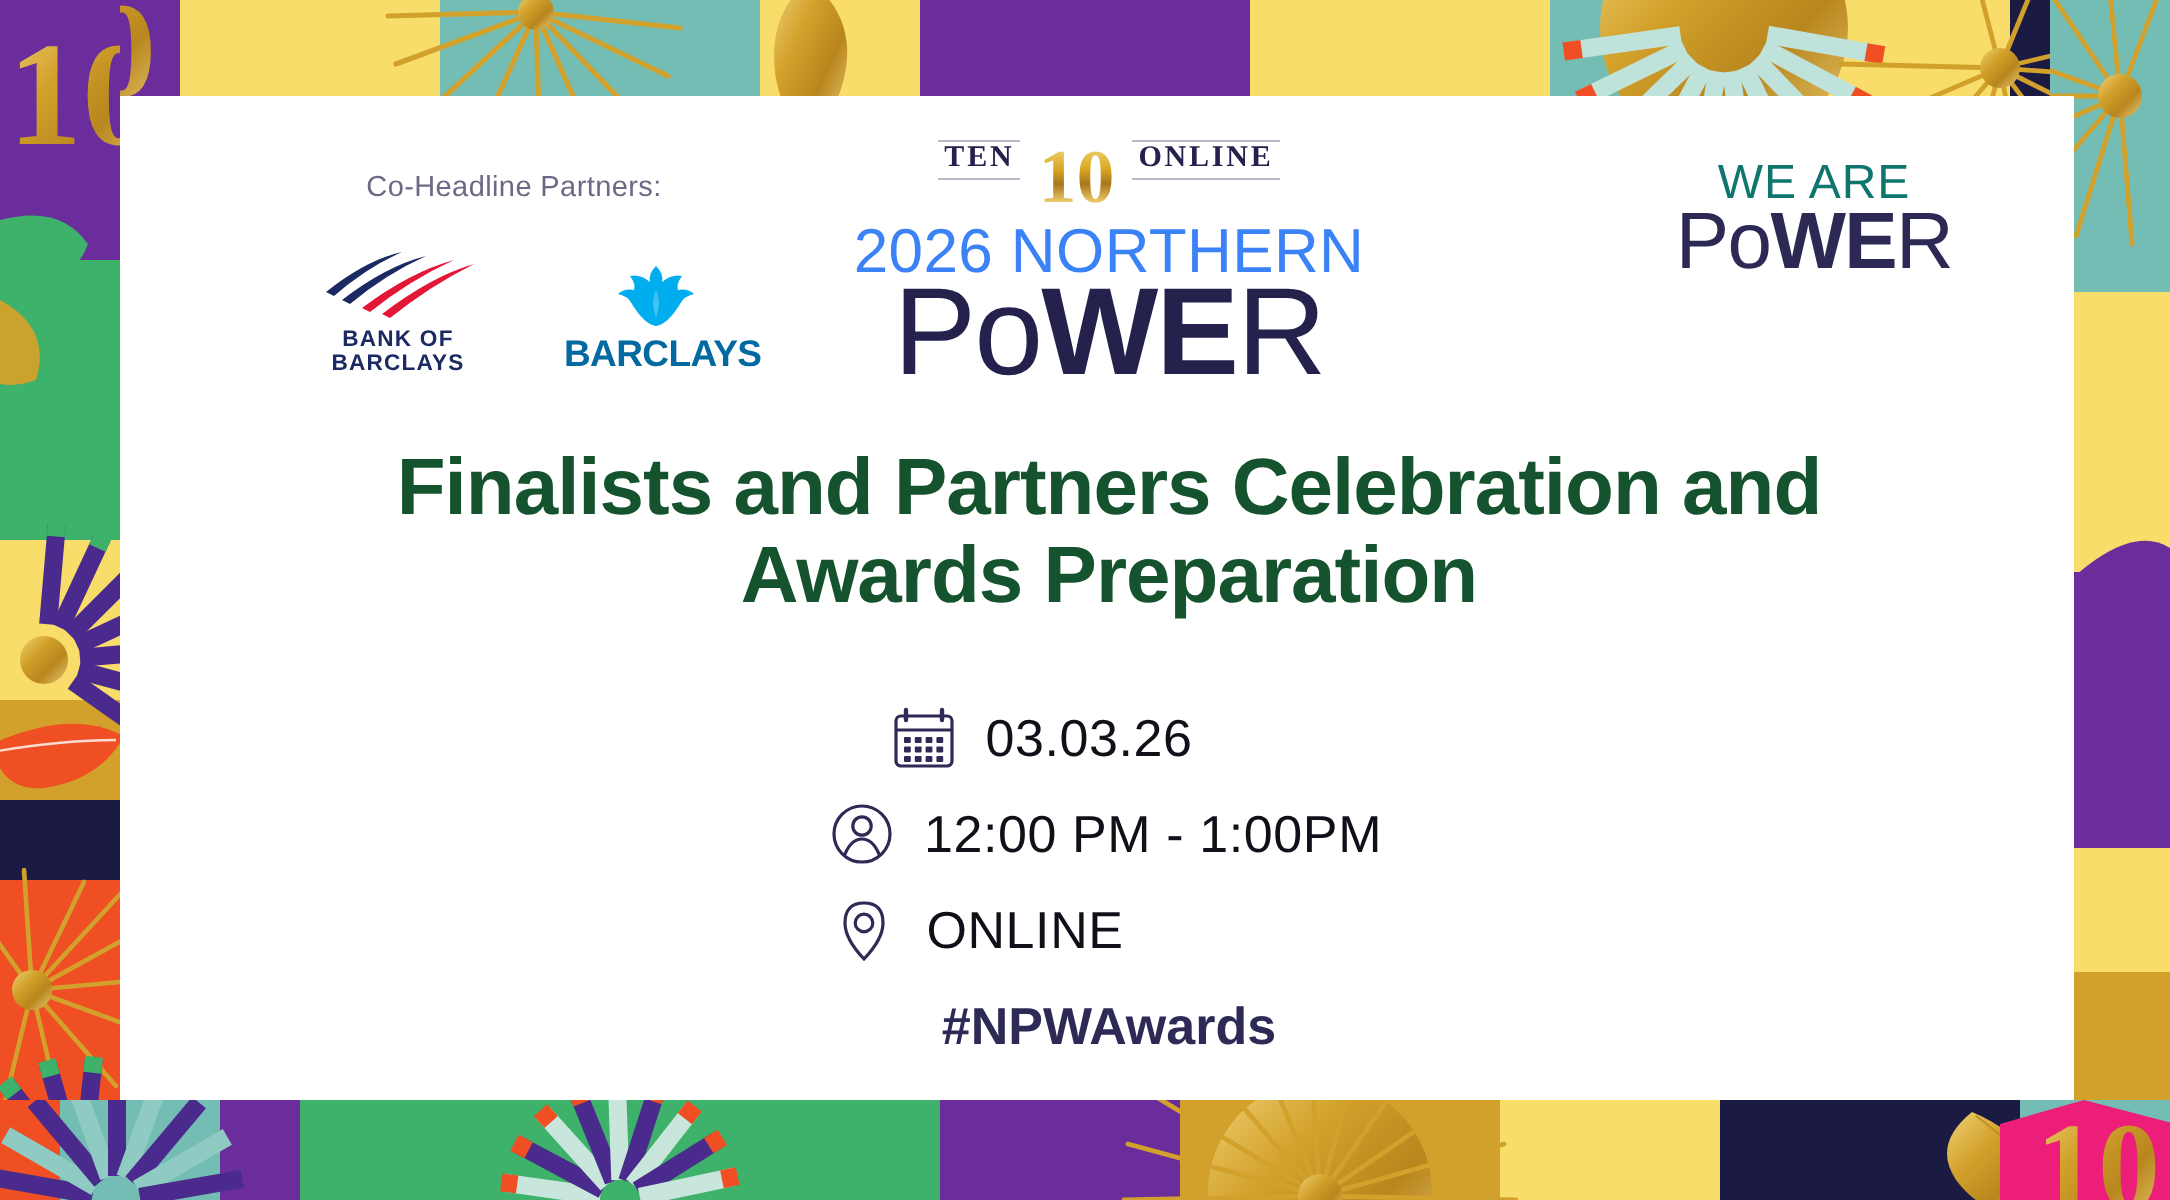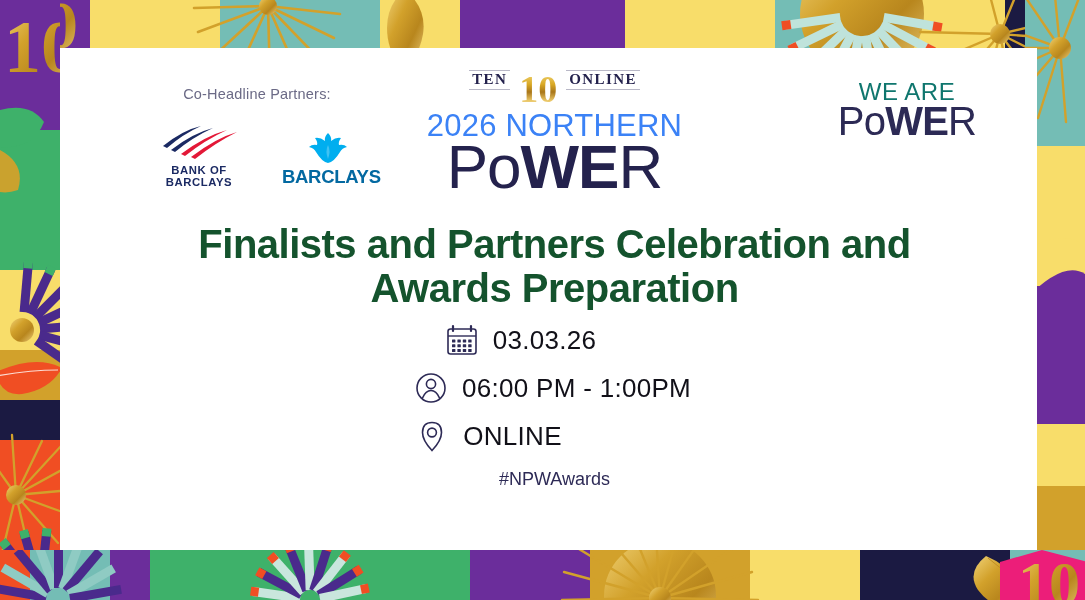--- a/index.html
+++ b/index.html
@@ -106,39 +106,40 @@
 
   
   .headline {
     margin: 24px auto 0; width: 720px; text-align: center;
     font-size: 40px; font-weight: bold; color: #14532d;
     line-height: 1.1; letter-spacing: -.5px;
     font-family: "Liberation Sans", sans-serif;
   }
 
   
-  .details { margin-top: 13px; }
+  .details { margin-top: 42px; }
   .drow {
     display: flex; align-items: center; justify-content: center;
     gap: 14px; margin-bottom: 14px;
   }
   .drow .icon { width: 34px; height: 34px; flex: 0 0 34px; }
   .drow .icon svg { display: block; width: 34px; height: 34px; }
   .dtext {
     font-size: 26px; color: #111018; letter-spacing: .3px;
     font-family: "Liberation Sans", sans-serif;
   }
   .row-date  { padding-right: 68px; }
   .row-time  { padding-right: 4px; }
   .row-place { padding-right: 132px; }
 
   .hashtag {
     text-align: center; margin-top: 16px;
-    font-size: 18px; color: #2d2a56;
-    font-family: "Liberation Sans", sans-serif;
+    font-size: 26px; color: #2d2a56;
+    font-family: "Liberation Sans", sans-serif;
+    font-weight: bold;
   }
 </style>
 </head>
 <body>
 
 <div id="poster">
 
   <div id="bg">
     <svg viewBox="0 0 1085 600" xmlns="http://www.w3.org/2000/svg">
       <defs>
@@ -569,21 +570,21 @@
       </div>
 
       <div class="drow row-time">
         <span class="icon">
           <svg viewBox="0 0 34 34">
             <circle cx="17" cy="17" r="14" fill="none" stroke="#2d2a56" stroke-width="1.6"></circle>
             <circle cx="17" cy="13" r="4.6" fill="none" stroke="#2d2a56" stroke-width="1.6"></circle>
             <path d="M8.5 27 q3.2 -7.5 8.5 -7.5 q5.3 0 8.5 7.5" fill="none" stroke="#2d2a56" stroke-width="1.6" stroke-linecap="round"></path>
           </svg>
         </span>
-        <span class="dtext">06:00 PM - 1:00PM</span>
+        <span class="dtext">12:00 PM - 1:00PM</span>
       </div>
 
       <div class="drow row-place">
         <span class="icon">
           <svg viewBox="0 0 34 34">
             <path d="M17 3.5 q9.5 0 9.5 10 q0 8 -9.5 18 q-9.5 -10 -9.5 -18 q0 -10 9.5 -10z" fill="none" stroke="#2d2a56" stroke-width="1.6"></path>
             <circle cx="17" cy="13.5" r="4.4" fill="none" stroke="#2d2a56" stroke-width="1.6"></circle>
           </svg>
         </span>
         <span class="dtext">ONLINE</span>

